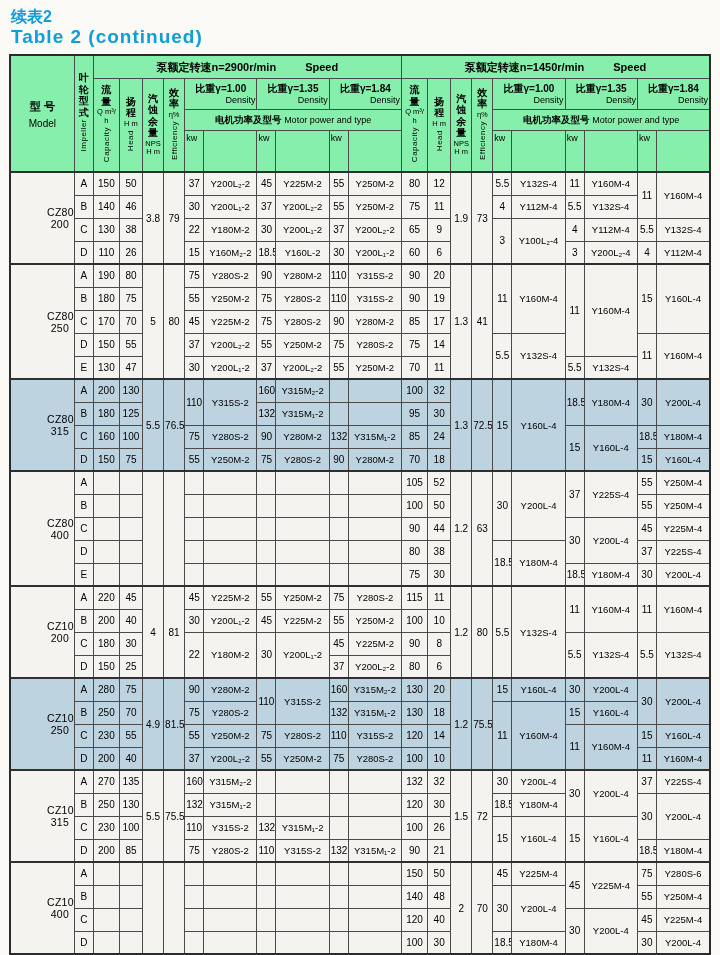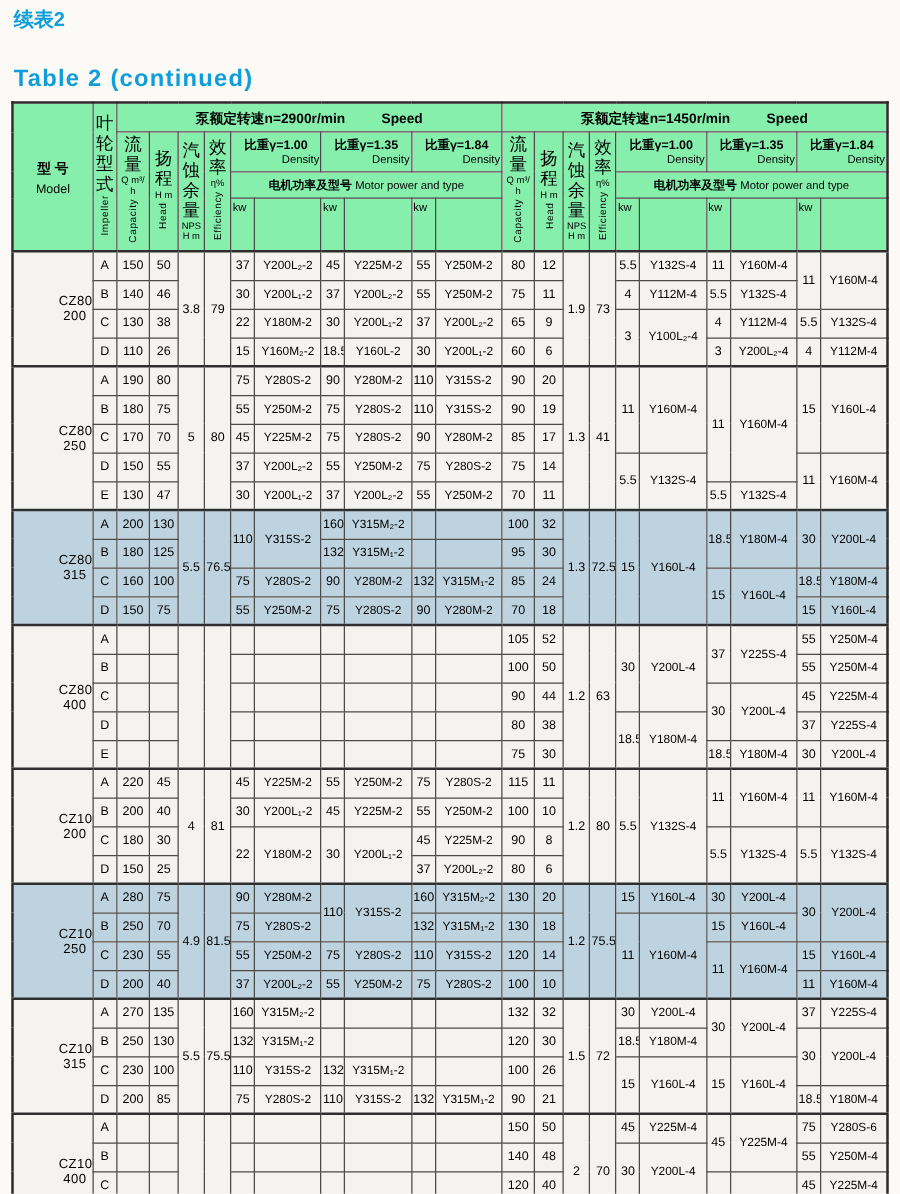--- a/index.html
+++ b/index.html
@@ -13,37 +13,37 @@
   .sect-title{font-size:11px;height:22px;}
   .sect-title .en{margin-left:26px;font-weight:bold;}
   .dens{font-size:10px;line-height:1.15;height:30px;}
   .dens .en{display:block;font-weight:normal;font-size:9px;text-align:right;}
   .motor-h{font-size:9.5px;height:20px;font-weight:bold;}
   .motor-h .en{font-weight:normal;font-size:9px;margin-top:29px;}
   .kw-h{font-size:9px;height:38px;vertical-align:top;text-align:left;font-weight:normal;padding-top:2px;}
   .mdl-h{font-size:11px;}
   .mdl-h .en{display:block;font-weight:normal;font-size:10px;margin-top:4px;}
   .vth{vertical-align:middle;padding:1px 0;}
-  .zhv{display:block;width:1em;margin:0 auto;line-height:1.15;font-weight:normal;font-size:14px;word-break:break-all;}
+  .zhv{display:block;width:1em;margin:0 auto;line-height:1.15;font-weight:bold;font-size:10px;word-break:break-all;}
   .symv{display:block;font-size:7.5px;line-height:1.1;margin:1px auto;font-weight:normal;word-break:break-all;max-width:20px;}
   .rot{writing-mode:vertical-rl;transform:rotate(180deg);font-size:8px;font-weight:normal;letter-spacing:.5px;display:inline-block;margin-top:1px;}
   tbody tr{height:23px;}
   tbody td{font-size:10px;text-align:center;vertical-align:middle;background:#f4f3ef;}
   tbody td.type{font-size:9.5px;}
   tbody td.model{font-size:10.5px;letter-spacing:.3px;padding-left:36px;}
   tbody tr.hl td{background:#bdd3e0;}
   tbody tr.bs td{border-top:2px solid #2f2f2f;}
 </style>
 </head>
 <body>
 
 <div class="page">
   <div class="titles">
     <div class="t-zh" style="color: rgb(15, 158, 217);">续表2</div>
-    <div class="t-en" style="color: rgb(15, 158, 217); margin-top: 27px;">Table 2 (continued)</div>
+    <div class="t-en" style="color: rgb(15, 158, 217);">Table 2 (continued)</div>
   </div>
 
   <table class="spec">
     <colgroup>
       <col style="width:64px">
         <col style="width:19px">
       <col style="width:26px">
         <col style="width:23px">
         <col style="width:21px">
         <col style="width:21px">

